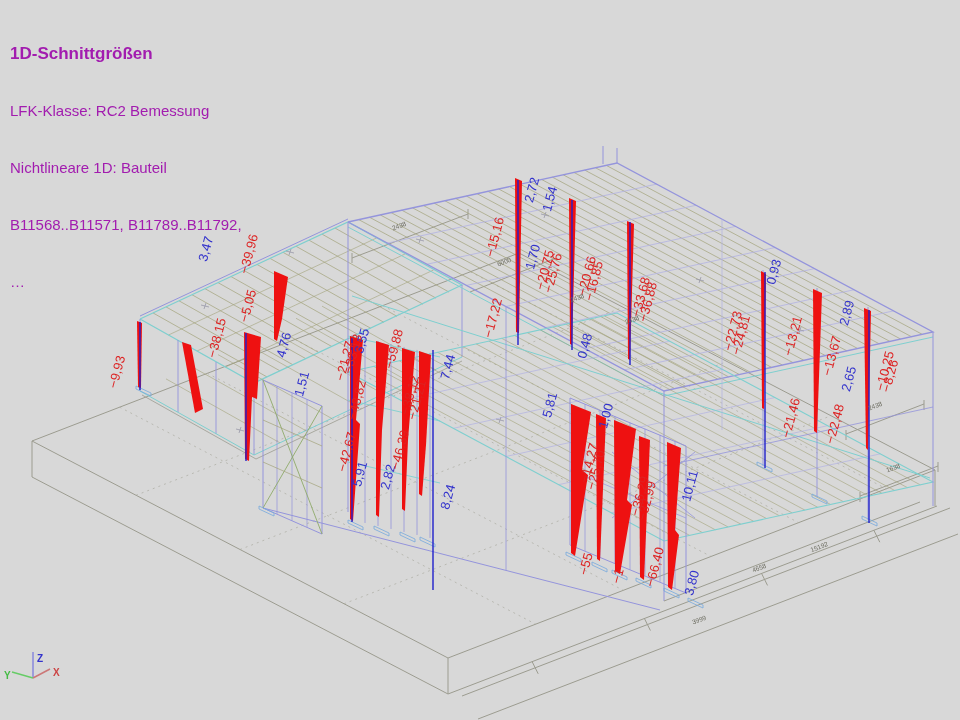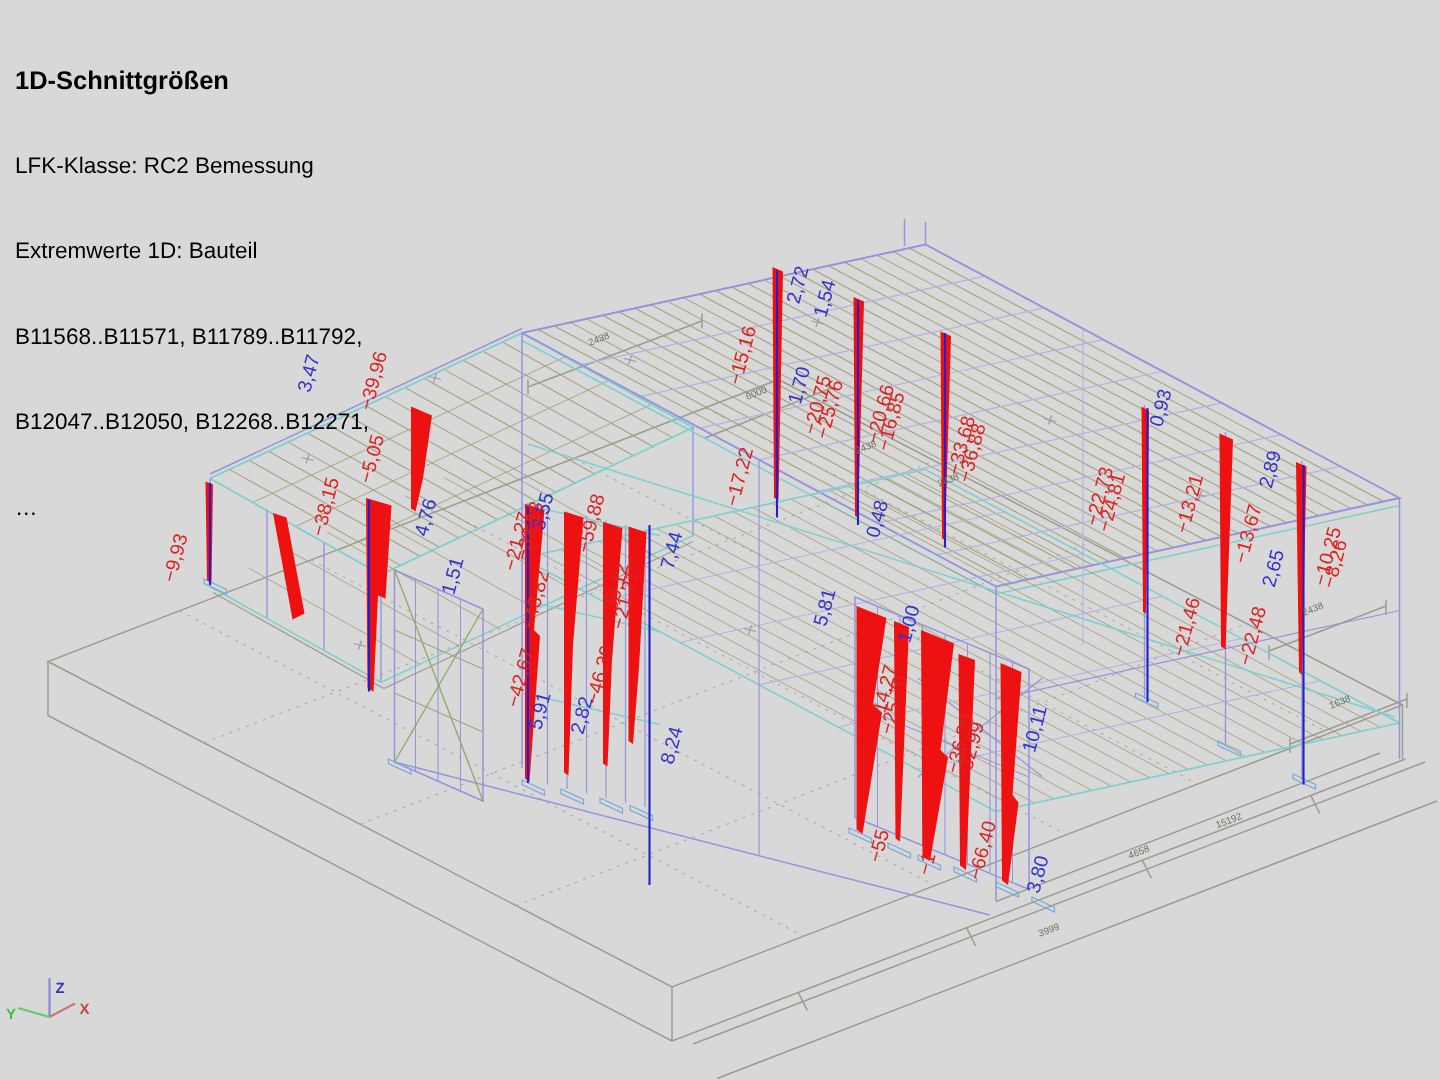--- a/index.html
+++ b/index.html
@@ -1,37 +1,36 @@
 <!DOCTYPE html>
 <html><head>
 <meta charset="utf-8">
 <style>
   html,body{margin:0;padding:0;background:#d8d8d8;}
   #app{position:relative;width:960px;height:720px;background:#d8d8d8;overflow:hidden;
        font-family:"Liberation Sans",sans-serif;}
-  #hud{position:absolute;left:10px;top:6px;color:#000000;font-size:15px;line-height:19px;white-space:pre;}
+  #hud{position:absolute;left:10px;top:6px;color:#a21caf;font-size:15px;line-height:19px;white-space:pre;}
   #hud .title{font-size:17px;font-weight:bold;}
   #hud .b{font-weight:bold;}
   svg text{font-family:"Liberation Sans",sans-serif;}
   text.pos{fill:#3333cc;font-size:13px;}
   text.neg{fill:#dd2222;font-size:13px;}
   text.dim{fill:#6e6e62;font-size:6.5px;}
   text.axis{font-size:10px;font-weight:bold;}
 </style>
 </head>
 <body>
 
 <div id="app">
 
   <div id="hud">
     <div class="title">1D-Schnittgrößen</div>
     <div>LFK-Klasse: RC2 Bemessung</div>
-    <div>Extremwerte 1D: Bauteil</div>
+    <div>Nichtlineare 1D: Bauteil</div>
     <div>B11568..B11571, B11789..B11792,</div>
-    <div>B12047..B12050, B12268..B12271,</div>
     <div>…</div>
   </div>
 
   <svg id="scene" width="960" height="720" viewBox="0 0 960 720">
     <g id="g-slab">
         <path d="M519,253 L32,441 L448,658 L935,470 L519,253" fill="none" stroke="#9c9c90" stroke-width="1"></path>
         <line x1="32" y1="441" x2="32" y2="477" stroke="#9c9c90" stroke-width="1"></line>
         <line x1="448" y1="658" x2="448" y2="694" stroke="#9c9c90" stroke-width="1"></line>
         <line x1="935" y1="470" x2="935" y2="506" stroke="#9c9c90" stroke-width="1"></line>
         <line x1="32" y1="477" x2="448" y2="694" stroke="#9c9c90" stroke-width="1"></line>

